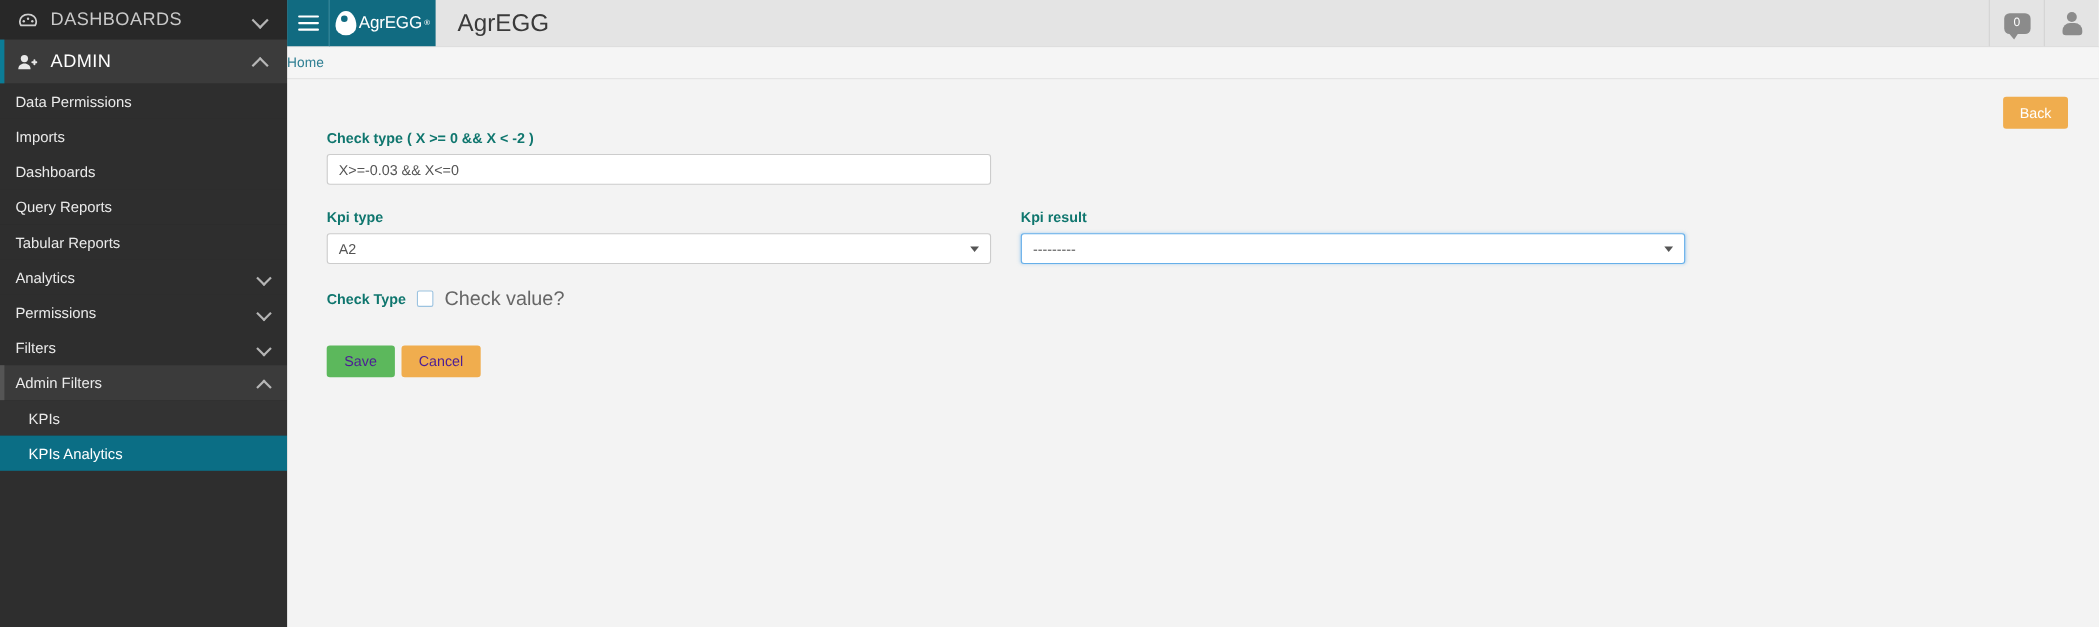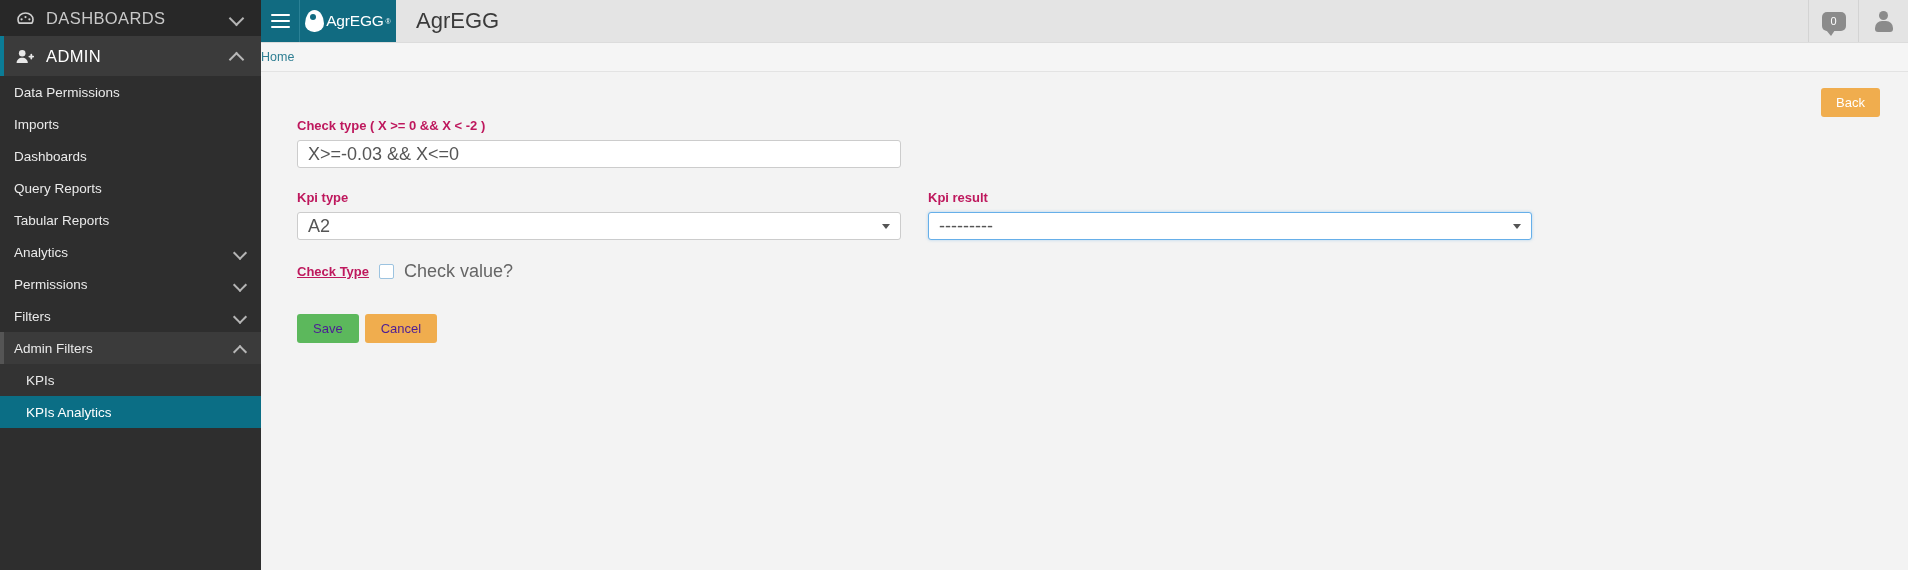--- a/index.html
+++ b/index.html
@@ -133,43 +133,43 @@
 
   .back-btn {
     position: absolute; right: 28px; top: 16px;
     background: #f0ad4e; color: #fff; border: none;
     padding: 7px 15px; font-size: 13px; border-radius: 3px; cursor: pointer;
     font-family: "Liberation Sans", sans-serif;
   }
 
   .form { padding-top: 30px; max-width: 1240px; }
   .flabel {
-    font-size: 13px; font-weight: bold; color: #be185d;
+    font-size: 13px; font-weight: bold; color: #0f766e;
     margin-bottom: 7px; display: block;
   }
   .row { display: flex; gap: 27px; }
   .col { width: 604px; }
   .ctrl {
     width: 604px; height: 28px; background: #fff;
     border: 1px solid #cccccc; border-radius: 3px;
-    font-size: 18px; color: #555; padding: 0 10px;
+    font-size: 13px; color: #555; padding: 0 10px;
     font-family: "Liberation Sans", sans-serif; outline: none;
   }
   .selwrap { position: relative; width: 604px; }
   .selwrap .arrow {
     position: absolute; right: 11px; top: 12px; width: 0; height: 0;
     border-left: 4px solid transparent; border-right: 4px solid transparent;
     border-top: 5px solid #555; pointer-events: none;
   }
   .ctrl.focused { border: 1px solid #66afe9; box-shadow: 0 0 3px rgba(102,175,233,.5); }
   .ctrl.sel { padding-right: 26px; display: flex; align-items: center; }
 
   .row2 { margin-top: 22px; }
   .row3 { margin-top: 21px; display: flex; align-items: center; gap: 10px; }
-  .row3 .flabel { margin-bottom: 0; text-decoration: underline; }
+  .row3 .flabel { margin-bottom: 0; }
   .chkbox {
     width: 15px; height: 15px; border: 1px solid #9cc3e0;
     background: #fff; border-radius: 2px; cursor: pointer;
   }
   .chktext { font-size: 18px; color: #666; }
 
   .btnrow { margin-top: 32px; display: flex; gap: 6px; }
   .btn {
     border: none; border-radius: 3px; color: #4c1d95;
     font-size: 13px; padding: 7px 16px; cursor: pointer;

